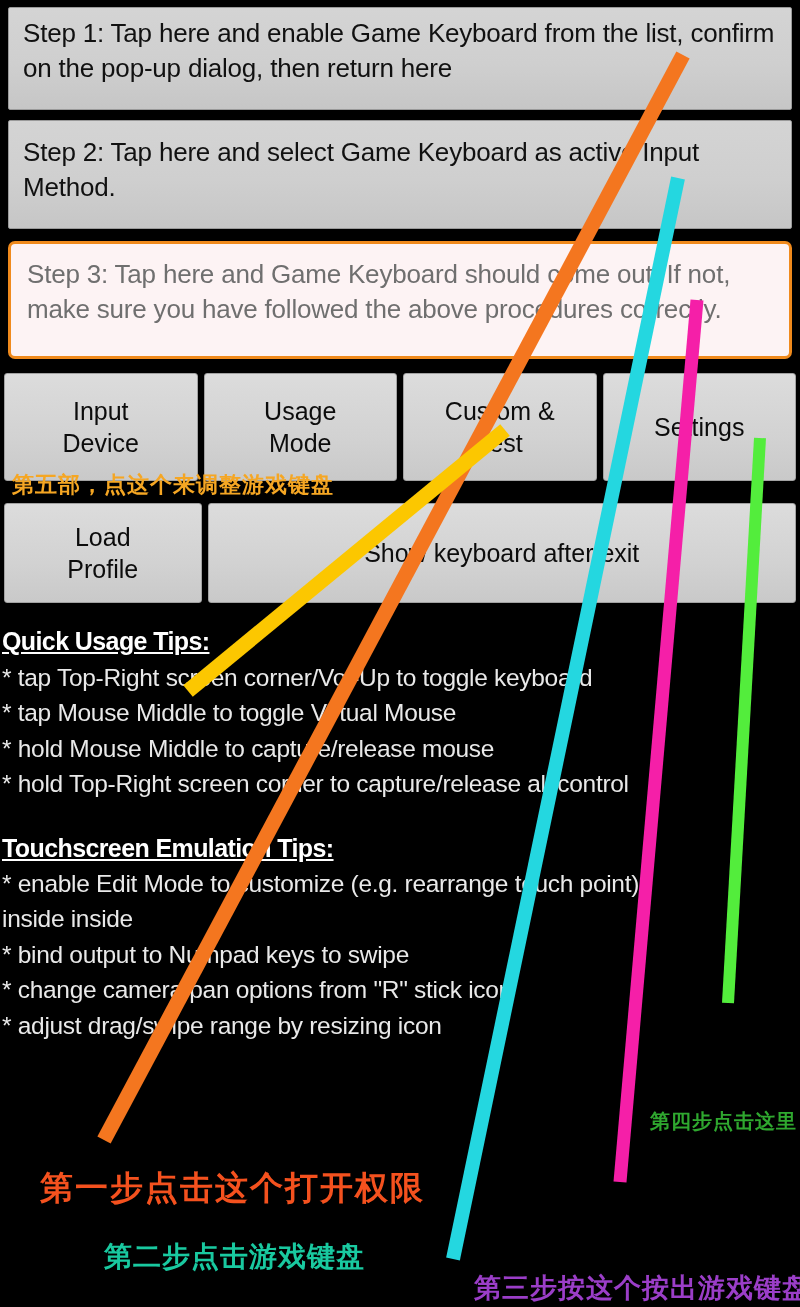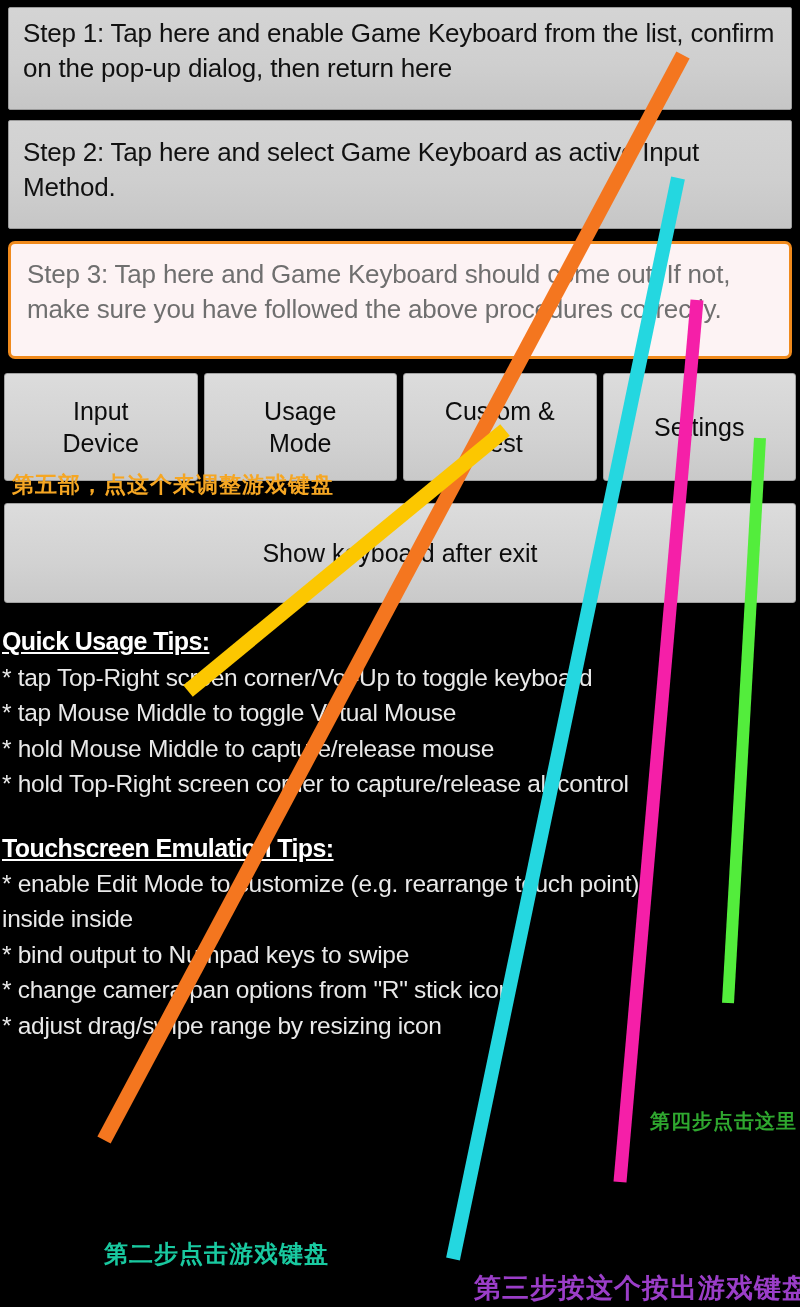--- a/index.html
+++ b/index.html
@@ -117,21 +117,21 @@
     text-align: right;
   }
   .anno-orange {
     left: 40px; top: 1166px;
     font-size: 33px;
     color: #f4511e;
     letter-spacing: 2px;
   }
   .anno-teal {
     left: 104px; top: 1238px;
-    font-size: 24px;
+    font-size: 28px;
     color: #19c9a0;
     letter-spacing: 1px;
   }
   .anno-purple {
     left: 474px; top: 1270px;
     font-size: 27px;
     color: #9b3ec8;
     letter-spacing: 1px;
   }
   .anno-green {
@@ -162,20 +162,22 @@
     <div class="btn-row">
       <div class="btn">Input
 Device</div>
       <div class="btn">Usage
 Mode</div>
       <div class="btn">Custom &amp;
 Test</div>
       <div class="btn">Settings</div>
     </div>
     <div class="btn-row">
+      <div class="btn row2">Load
+Profile</div>
       <div class="btn row2 wide">Show keyboard after exit</div>
     </div>
   </div>
 
   <div class="tips">
     <div class="tips-head">Quick Usage Tips:</div>
     <div class="tips-line">* tap Top-Right screen corner/Vol-Up to toggle keyboard</div>
     <div class="tips-line">* tap Mouse Middle to toggle Virtual Mouse</div>
     <div class="tips-line">* hold Mouse Middle to capture/release mouse</div>
     <div class="tips-line">* hold Top-Right screen corner to capture/release all control</div>
@@ -195,18 +197,19 @@
   <div id="overlay">
     <svg id="anno-svg" width="800" height="1307" viewBox="0 0 800 1307" style="position:absolute;left:0;top:0;">
         <line x1="683" y1="55" x2="104" y2="1140" stroke="#f4761f" stroke-width="15" stroke-linecap="butt"></line>
         <line x1="505" y1="430" x2="188" y2="691" stroke="#fcc700" stroke-width="15" stroke-linecap="butt"></line>
         <line x1="678" y1="178" x2="453" y2="1259" stroke="#24d7e0" stroke-width="14" stroke-linecap="butt"></line>
         <line x1="697" y1="300" x2="620" y2="1182" stroke="#f51fa8" stroke-width="13" stroke-linecap="butt"></line>
         <line x1="760" y1="438" x2="728" y2="1003" stroke="#53ed3c" stroke-width="12" stroke-linecap="butt"></line>
       </svg>
 
     <div class="anno-text anno-yellow">第五部，点这个来调整游戏键盘</div>
+    <div class="anno-text anno-orange">第一步点击这个打开权限</div>
     <div class="anno-text anno-teal">第二步点击游戏键盘</div>
     <div class="anno-text anno-purple">第三步按这个按出游戏键盘</div>
     <div class="anno-text anno-green">第四步点击这里</div>
   </div>
 
 </div>
 
 </body></html>

